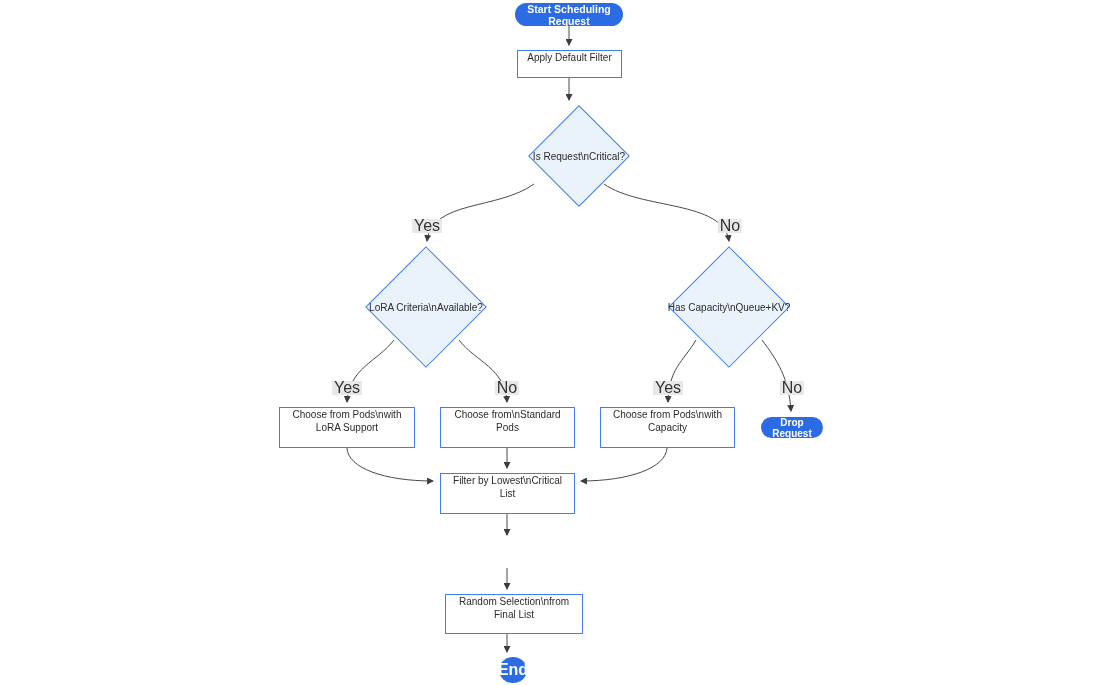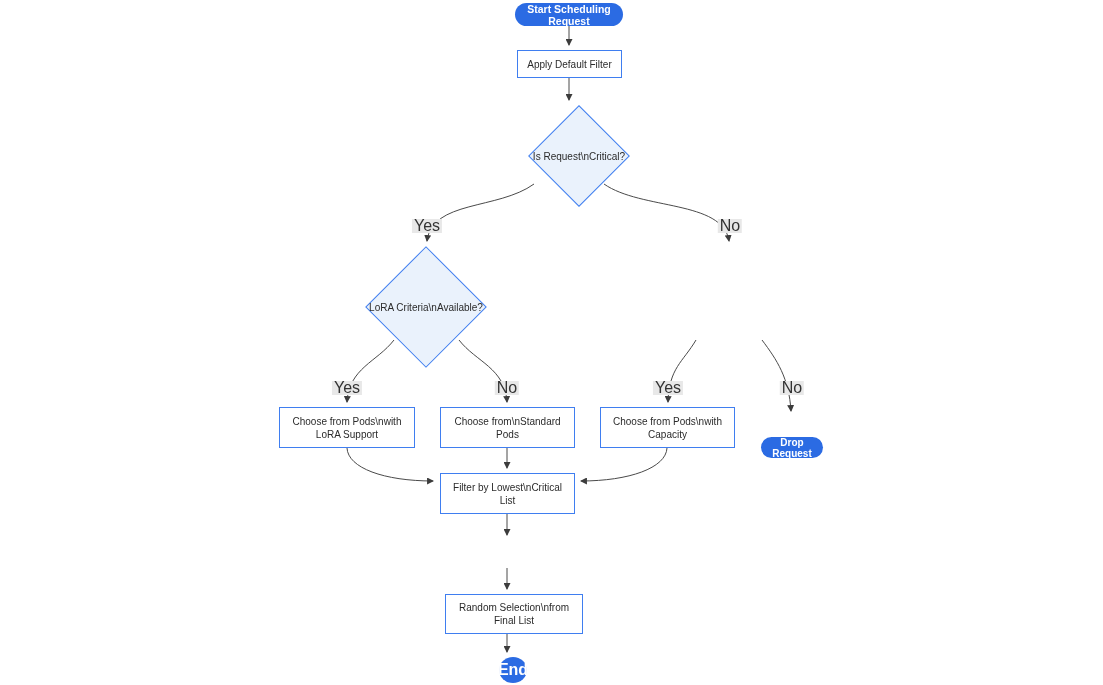--- a/index.html
+++ b/index.html
@@ -22,21 +22,21 @@
     font-size:10.5px;
     display:flex;align-items:center;justify-content:center;
     border-radius:12px;
     text-align:center;
     box-sizing:border-box;
   }
   .rect-node{
     position:absolute;
     background:#ffffff;
     border:1.4px solid #3f7ef0;
-    display:flex;flex-direction:column;align-items:center;justify-content:center;
+    display:flex;flex-direction:column;align-items:center;
     font-size:10px;color:#2b2b2b;
     text-align:center;line-height:13px;
     box-sizing:border-box;
   }
   .rect-node span{display:block;}
   .diamond{position:absolute;}
   .diamond .shape{
     position:absolute;
     background:#eaf2fc;
     border:1.4px solid #3f7ef0;
@@ -100,20 +100,24 @@
   </div>
 
   <div class="edge-label" style="left:427px;top:226px;">Yes</div>
   <div class="edge-label" style="left:730px;top:226px;">No</div>
 
   <div class="diamond" style="left:365px;top:246px;width:122px;height:122px;">
     <div class="shape" style="left:18px;top:18px;width:86px;height:86px;"></div>
     <div class="label">LoRA Criteria\nAvailable?</div>
   </div>
 
+  <div class="diamond" style="left:668px;top:246px;width:122px;height:122px;">
+    <div class="shape" style="left:18px;top:18px;width:86px;height:86px;"></div>
+    <div class="label">Has Capacity\nQueue+KV?</div>
+  </div>
 
   <div class="edge-label" style="left:347px;top:388px;">Yes</div>
   <div class="edge-label" style="left:507px;top:388px;">No</div>
   <div class="edge-label" style="left:668px;top:388px;">Yes</div>
   <div class="edge-label" style="left:792px;top:388px;">No</div>
 
   <div class="rect-node" style="left:279px;top:407px;width:136px;height:41px;">
     <span>Choose from Pods\nwith</span>
     <span>LoRA Support</span>
   </div>
@@ -121,21 +125,21 @@
   <div class="rect-node" style="left:440px;top:407px;width:135px;height:41px;">
     <span>Choose from\nStandard</span>
     <span>Pods</span>
   </div>
 
   <div class="rect-node" style="left:600px;top:407px;width:135px;height:41px;">
     <span>Choose from Pods\nwith</span>
     <span>Capacity</span>
   </div>
 
-  <div class="pill-node" style="left:761px;top:417px;width:62px;height:21px;font-size:10px;border-radius:10.5px;margin-top:20px;">
+  <div class="pill-node" style="left:761px;top:417px;width:62px;height:21px;font-size:10px;border-radius:10.5px;">
     <span>Drop Request</span>
   </div>
 
   <div class="rect-node" style="left:440px;top:473px;width:135px;height:41px;">
     <span>Filter by Lowest\nCritical</span>
     <span>List</span>
   </div>
 
 
   <div class="rect-node" style="left:445px;top:594px;width:138px;height:40px;">

